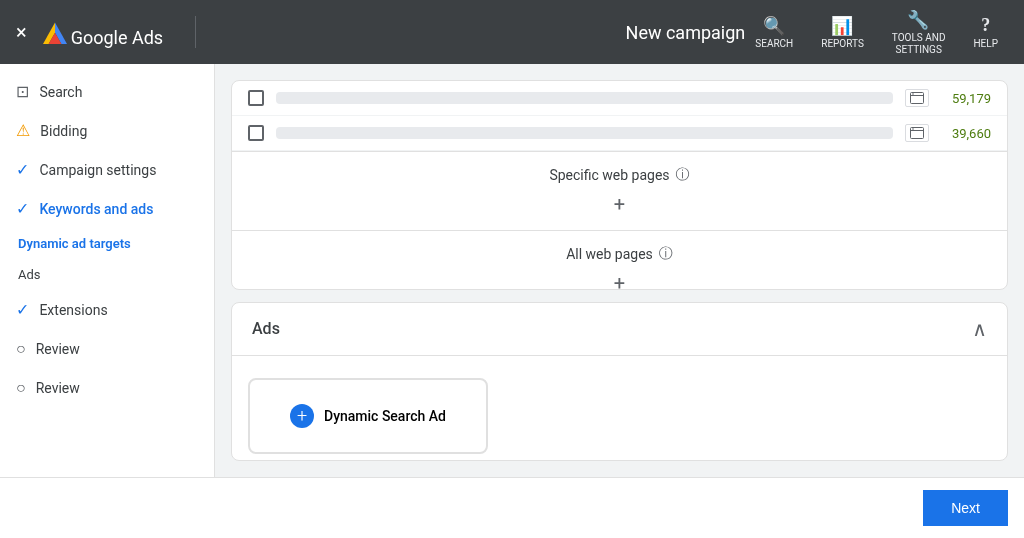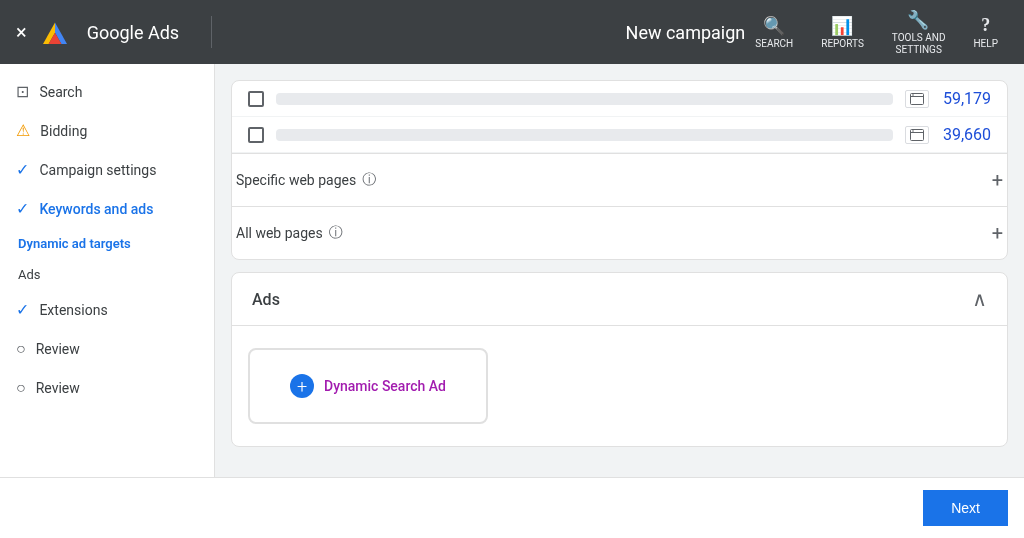--- a/index.html
+++ b/index.html
@@ -15,22 +15,22 @@
       flex-shrink: 0;
     }
     .header-close {
       color: #fff;
       font-size: 20px;
       cursor: pointer;
       margin-right: 12px;
     }
     .header-logo {
       display: flex;
-      align-items: center;
-      gap: 16px;
+      align-items: flex-end;
+      gap: 0;
       margin-right: 16px;
     }
     .header-logo-icon {
       width: 32px;
       height: 32px;
     }
     .header-logo-text {
       color: #fff;
       font-size: 18px;
       font-weight: 400;
@@ -154,34 +154,35 @@
       height: 18px;
       border: 1px solid #dadce0;
       border-radius: 2px;
       display: flex;
       align-items: center;
       justify-content: center;
       font-size: 10px;
       color: #5f6368;
     }
     .row-num {
-      font-size: 16px;
-      color: #1d4ed8;
+      font-size: 13px;
+      color: #4d7c0f;
       min-width: 50px;
       text-align: right;
     }
 
     
     .section-row {
       display: flex;
       align-items: center;
-      padding: 14px 4px;
+      padding: 14px 15px;
       border-top: 1px solid #e0e0e0;
       gap: 8px;
       cursor: pointer;
+      flex-direction: column;
     }
     .section-row:first-child { border-top: none; }
     .section-row-label {
       flex: 1;
       font-size: 14px;
       color: #3c4043;
       display: flex;
       align-items: center;
       gap: 6px;
     }
@@ -235,21 +236,21 @@
       display: flex;
       align-items: center;
       justify-content: center;
       color: #fff;
       font-size: 18px;
       font-weight: 300;
       flex-shrink: 0;
     }
     .dsa-label {
       font-size: 14px;
-      color: #a21caf;
+      color: #000000;
       font-weight: 500;
     }
 
     
     .footer {
       background: #fff;
       border-top: 1px solid #e0e0e0;
       padding: 12px 16px;
       display: flex;
       justify-content: flex-end;

